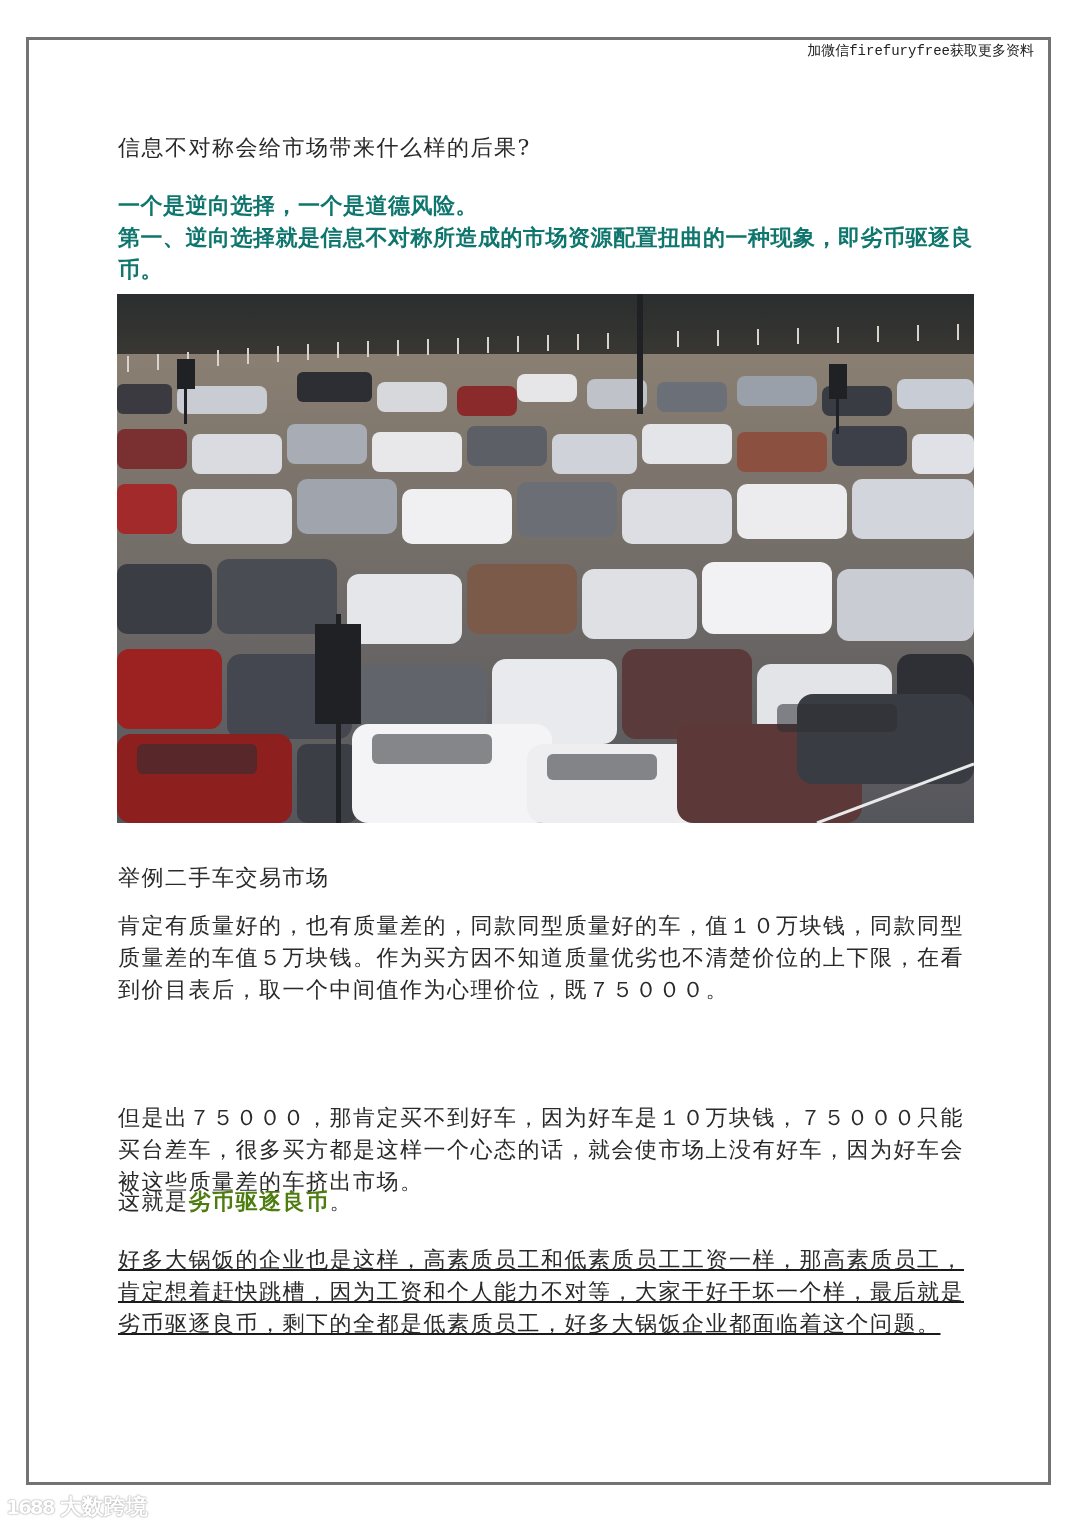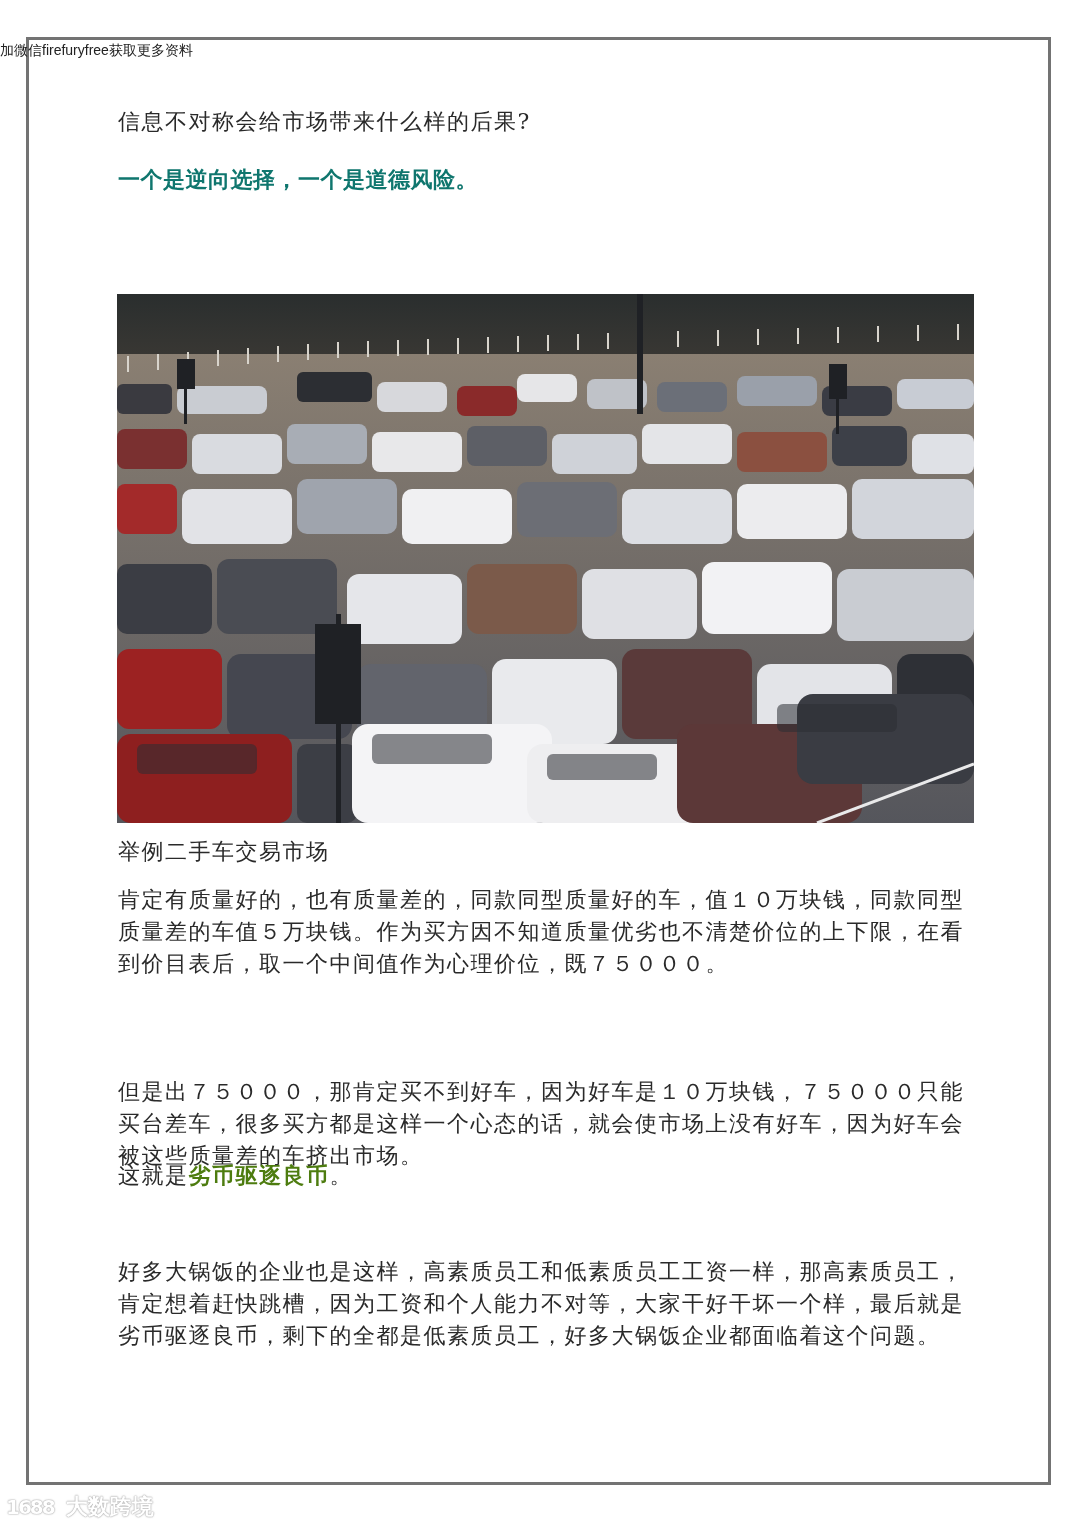--- a/index.html
+++ b/index.html
@@ -23,30 +23,31 @@
       height: 1442px;
       border: 3px solid #737373;
       box-sizing: content-box;
       background: #fff;
     }
     .header-note {
       position: absolute;
       top: 42px;
       left: 0;
       width: 1034px;
-      text-align: left;
+      text-align: right;
       font-size: 14px;
       color: #222;
-      font-family: Liberation Sans, sans-serif;
+      font-family: Liberation Mono, monospace;
       letter-spacing: 0px;
     }
     .content {
       position: absolute;
       left: 118px;
       width: 860px;
+      margin-top: 26px;
     }
     .p {
       font-size: 22px;
       line-height: 32px;
       margin: 0;
       color: #2a2a2a;
       letter-spacing: 1.5px;
     }
     .bold {
       font-family: "DejaVu Sans", "Liberation Sans", sans-serif;
@@ -69,21 +70,21 @@
       background: #4a4d55;
     }
     .photo svg { display: block; }
     .watermark {
       position: absolute;
       left: 6px;
       top: 1490px;
       height: 34px;
       display: flex;
       align-items: center;
-      gap: 12px;
+      gap: 6px;
       color: #ffffff;
       font-family: "DejaVu Sans", "Liberation Sans", sans-serif;
       font-weight: bold;
       font-size: 22px;
       text-shadow: 0 0 2px #9a9a9a, 0 0 1px #888;
       opacity: 0.9;
     }
     .wm-logo {
       font-size: 20px;
       letter-spacing: -2px;
@@ -95,20 +96,21 @@
 <div class="page-frame"></div>
 
 <div class="header-note">加微信firefuryfree获取更多资料</div>
 
 <div class="content" style="top:106px;">
   <p class="p">信息不对称会给市场带来什么样的后果?</p>
 </div>
 
 <div class="content" style="top:164px;">
   <p class="p bold">一个是逆向选择，一个是道德风险。</p>
+  <p class="p bold">第一、逆向选择就是信息不对称所造成的市场资源配置扭曲的一种现象，即劣币驱逐良币。</p>
 </div>
 
 <div class="photo">
   <svg width="857" height="529" viewBox="0 0 857 529" xmlns="http://www.w3.org/2000/svg">
     <defs>
       <linearGradient id="sky" x1="0" y1="0" x2="0" y2="1">
         <stop offset="0" stop-color="#2a2e2e"></stop>
         <stop offset="1" stop-color="#3d3a35"></stop>
       </linearGradient>
       <linearGradient id="ground" x1="0" y1="0" x2="0" y2="1">
@@ -234,20 +236,20 @@
 </div>
 
 <div class="content" style="top:1076px;">
   <p class="p">但是出７５０００，那肯定买不到好车，因为好车是１０万块钱，７５０００只能买台差车，很多买方都是这样一个心态的话，就会使市场上没有好车，因为好车会被这些质量差的车挤出市场。</p>
 </div>
 
 <div class="content" style="top:1160px;">
   <p class="p"><span>这就是</span><span class="inline-bold">劣币驱逐良币</span><span>。</span></p>
 </div>
 
-<div class="content" style="top:1256px;">
+<div class="content" style="top:1218px;text-decoration:underline;">
   <p class="p">好多大锅饭的企业也是这样，高素质员工和低素质员工工资一样，那高素质员工，肯定想着赶快跳槽，因为工资和个人能力不对等，大家干好干坏一个样，最后就是劣币驱逐良币，剩下的全都是低素质员工，好多大锅饭企业都面临着这个问题。</p>
 </div>
 
 <div class="watermark">
   <span class="wm-logo">1688</span>
   <span>大数跨境</span>
 </div>
 
 </body></html>

